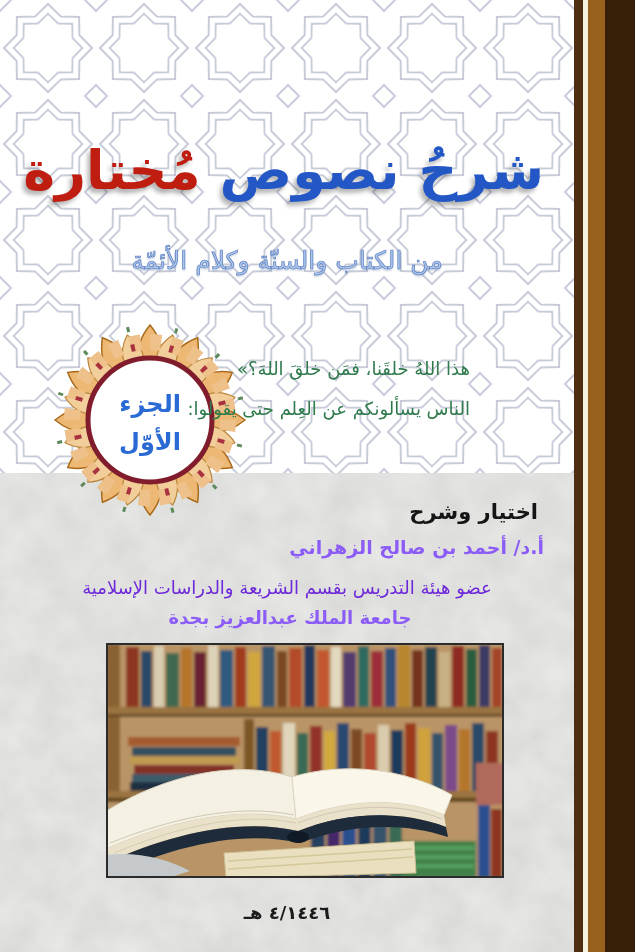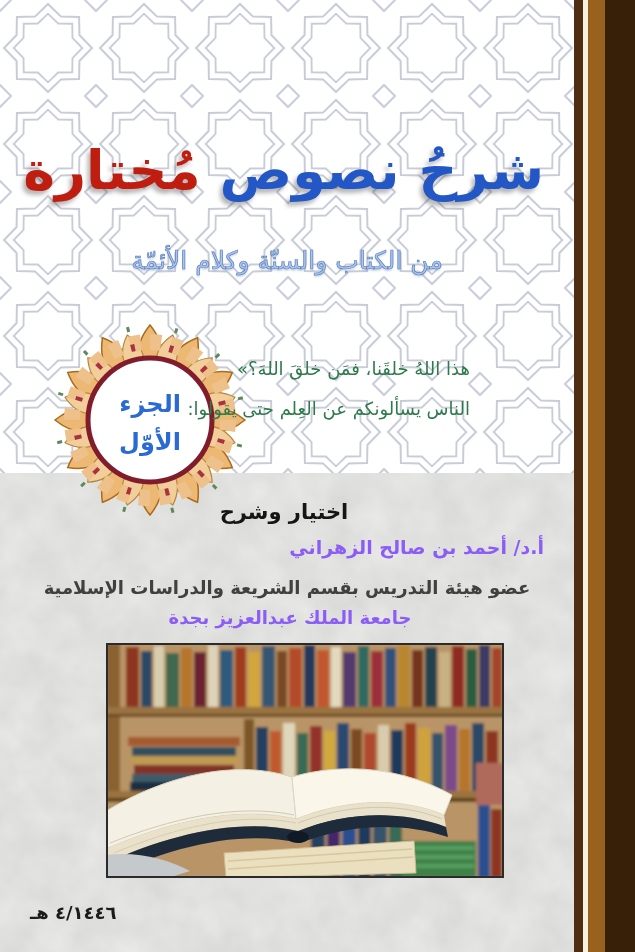--- a/index.html
+++ b/index.html
@@ -33,41 +33,41 @@
   }
   .badge{position:absolute;left:50px;top:320px;width:200px;height:200px;}
   .hadith{
     position:absolute;right:104px;top:349px;width:300px;
     direction:rtl;text-align:right;font-size:18px;font-weight:400;
     color:#1d1d1d;
   }
   .hadith .h-line{white-space:nowrap;line-height:40px;}
   .hadith .h-green{color:#2e7a4c;}
   .credit-heading{
-    position:absolute;left:30px;right:36px;top:500px;text-align:center;
+    position:absolute;left:30px;right:36px;top:500px;
     direction:rtl;font-size:21px;font-weight:700;color:#151515;
   }
   .author-name{
     position:absolute;left:30px;right:30px;top:536px;text-align:right;
     direction:rtl;font-size:19px;font-weight:700;color:#8b5cf6;
   }
   .affil1{
     position:absolute;left:10px;right:10px;top:577px;text-align:center;
-    direction:rtl;font-size:18px;font-weight:700;color:#404040;white-space:nowrap;
+    direction:rtl;font-size:18px;font-weight:400;color:#6d28d9;white-space:nowrap;
   }
   .affil2{
     position:absolute;left:36px;right:30px;top:607px;text-align:center;
     direction:rtl;font-size:18px;font-weight:700;color:#8b5cf6;
   }
   .photo{
     position:absolute;left:106px;top:643px;width:398px;height:235px;
     display:block;
   }
   .hijri-date{
-    position:absolute;left:30px;right:30px;top:902px;text-align:left;
+    position:absolute;left:30px;right:30px;top:902px;text-align:center;
     font-size:18px;font-weight:700;color:#1b1b1b;
   }
   svg text{font-family:"DejaVu Sans", sans-serif;}
 </style>
 </head>
 <body>
 
 <div class="page">
 
   <svg class="bg-layer" width="574" height="473" viewBox="0 0 574 473">

